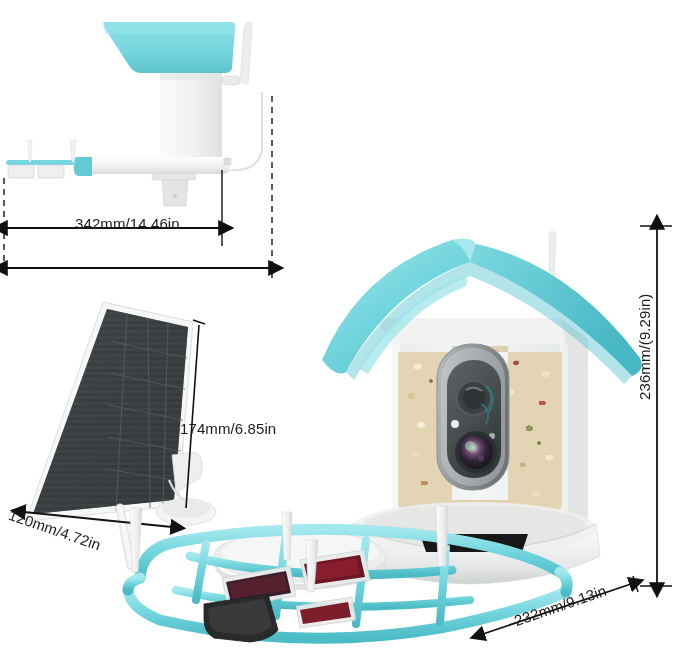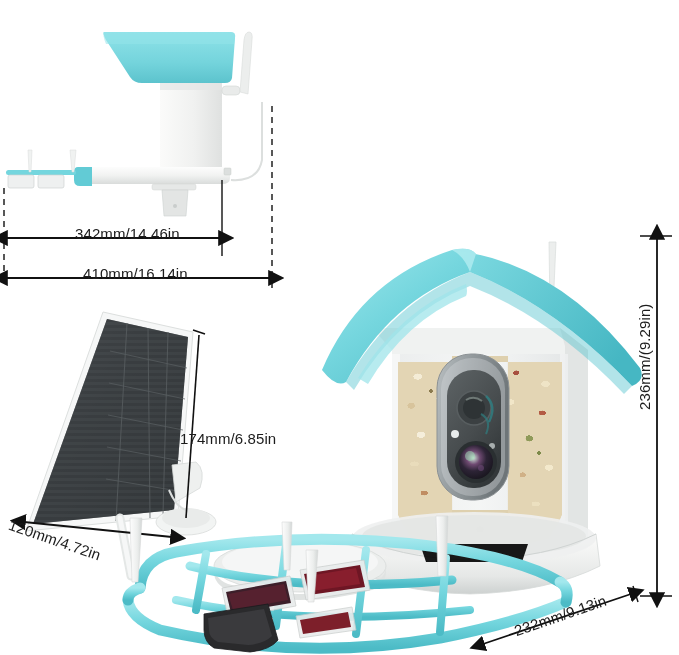--- a/index.html
+++ b/index.html
@@ -1,18 +1,18 @@
 <!DOCTYPE html>
 <html><head>
 <meta charset="utf-8">
 <style>
   html,body{margin:0;padding:0;background:#fff;}
   body{width:679px;height:655px;position:relative;overflow:hidden;
        font-family:"Liberation Sans",sans-serif;color:#1a1a1a;}
-  .stage{position:absolute;inset:0;margin-top:10px;}
+  .stage{position:absolute;inset:0;}
   .dim-label{position:absolute;font-size:15px;font-weight:500;color:#1c1c1c;
              white-space:nowrap;letter-spacing:.1px;}
   svg{position:absolute;top:0;left:0;overflow:visible;}
   .seedwrap{position:absolute;}
 </style>
 </head>
 <body>
 
 <div class="stage">
 
@@ -329,21 +329,20 @@
       <line x1="657" y1="228" x2="657" y2="584" stroke="#111" stroke-width="1.8" marker-start="url(#arrowL)" marker-end="url(#arrowR)"></line>
     </g>
     <g>
       <line x1="483" y1="634" x2="631" y2="584" stroke="#111" stroke-width="1.8" marker-start="url(#arrowL)" marker-end="url(#arrowR)"></line>
       <line x1="633" y1="576" x2="638" y2="592" stroke="#111" stroke-width="1.4"></line>
     </g>
   </svg>
 
   <div class="dim-label" style="left:75px;top:215px;">342mm/14.46in</div>
 
-  <div class="dim-label" style="left:83px;top:255px;">410mm/16.14in</div>
 
   <div class="dim-label" style="left:180px;top:420px;">174mm/6.85in</div>
 
   <div class="dim-label" style="left:12px;top:506px;transform:rotate(19deg);transform-origin:left top;">120mm/4.72in</div>
 
   <div class="dim-label" style="left:636px;top:400px;transform:rotate(-90deg);transform-origin:left top;">236mm/(9.29in)</div>
 
   <div class="dim-label" style="left:512px;top:613px;transform:rotate(-19deg);transform-origin:left top;">232mm/9.13in</div>
 
 </div>

